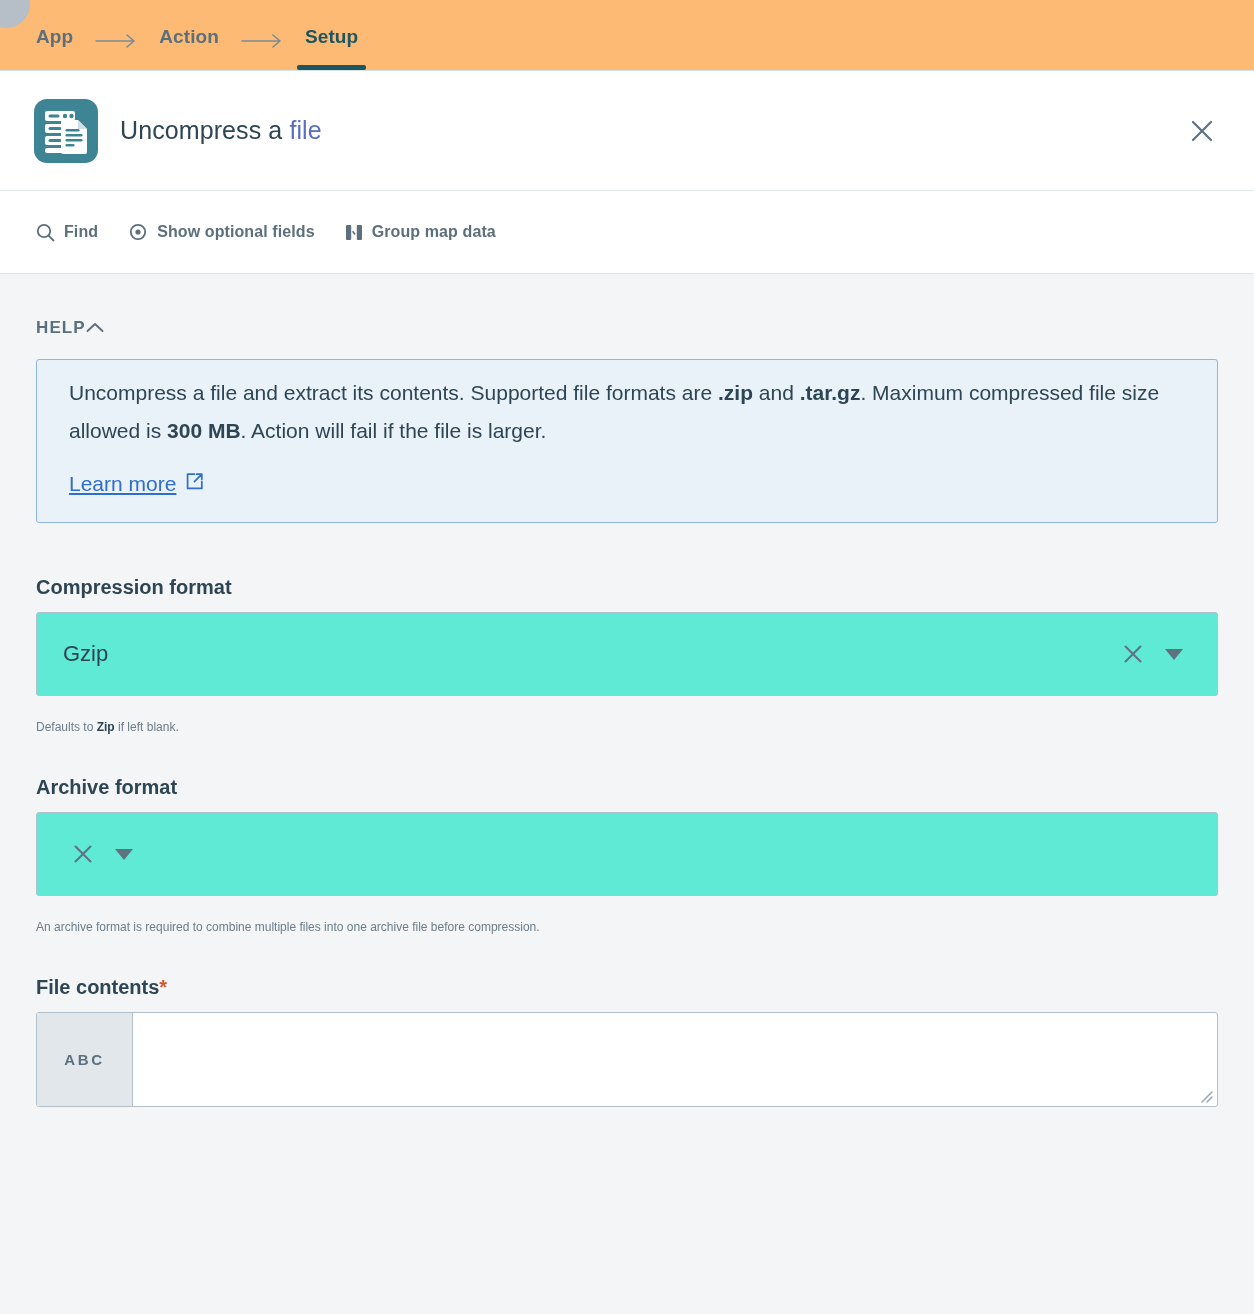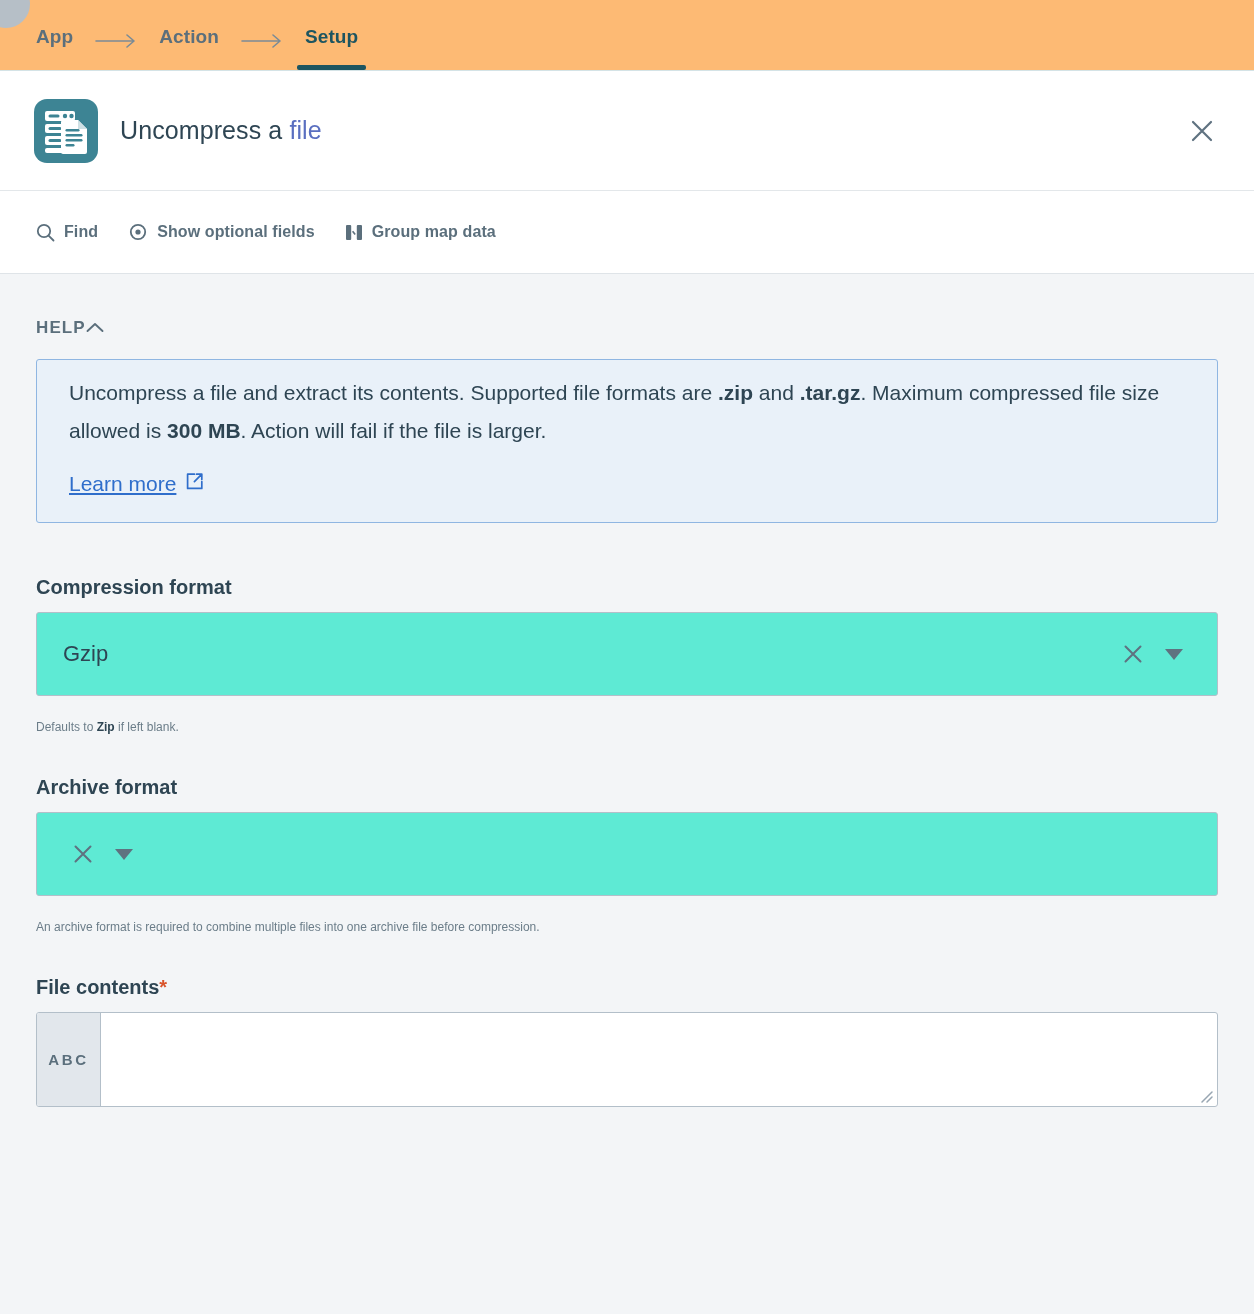--- a/index.html
+++ b/index.html
@@ -210,21 +210,21 @@
   
   .text-field {
     display: flex;
     border: 1px solid #b3bfc9;
     border-radius: 3px;
     background: #fff;
     height: 95px;
     overflow: hidden;
   }
   .abc-prefix {
-    width: 64px;
+    width: 96px;
     background: #e2e7ec;
     border-right: 1px solid #b3bfc9;
     display: flex;
     align-items: center;
     justify-content: center;
     font-size: 15px;
     font-weight: bold;
     letter-spacing: 2.6px;
     color: #5b6f7c;
     flex: 0 0 auto;

